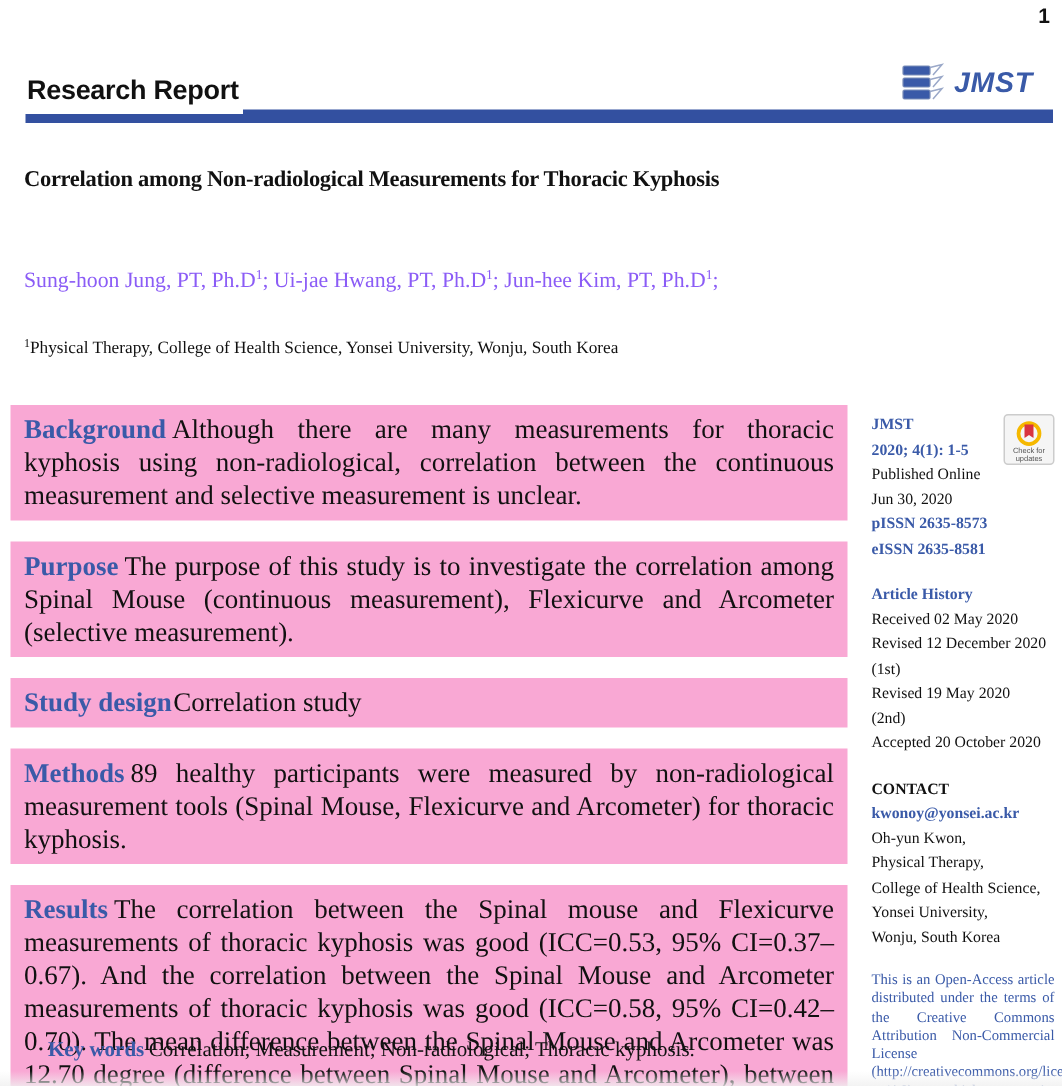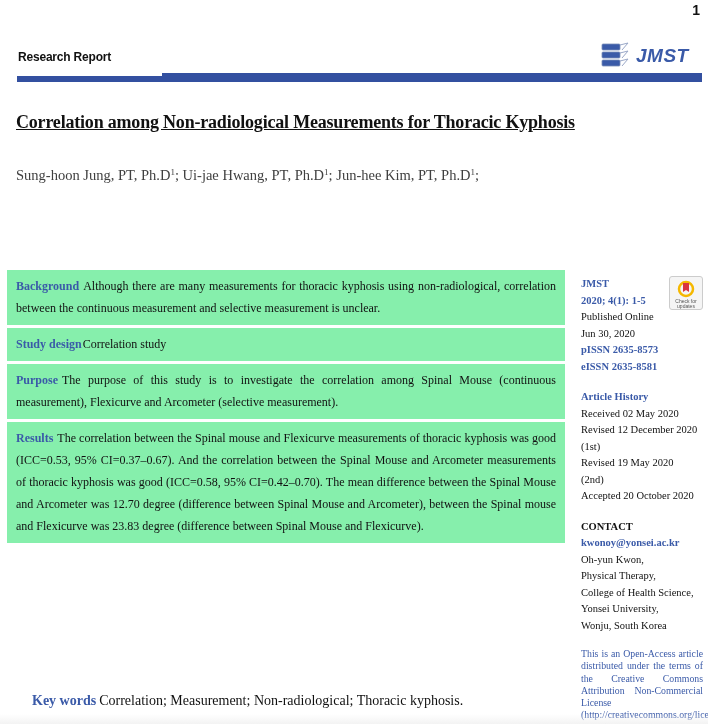--- a/index.html
+++ b/index.html
@@ -1,39 +1,39 @@
 <!DOCTYPE html>
 <html><head>
   <meta charset="utf-8">
   <style>
     * { box-sizing: border-box; margin: 0; padding: 0; }
     html, body { width: 708px; height: 724px; overflow: hidden; background: #ffffff; }
     body { position: relative; font-family: "Liberation Serif", serif; color: #111; }
 
     .page-number { position: absolute; top: 2px; right: 8px; font-family: "Liberation Sans", sans-serif; font-weight: bold; font-size: 14px; color: #111; }
 
-    .section-label { position: absolute; top: 50px; left: 18px; font-family: "Liberation Sans", sans-serif; font-weight: bold; font-size: 12px; color: #111; letter-spacing: -0.2px; }
+    .section-label { position: absolute; top: 50px; left: 18px; font-family: "Liberation Sans", sans-serif; font-weight: bold; font-size: 18px; color: #111; letter-spacing: -0.2px; }
 
     .header-bar-thin { position: absolute; left: 17px; top: 76px; width: 146px; height: 6px; background: #3350a0; }
     .header-bar-thick { position: absolute; left: 162px; top: 73px; width: 540px; height: 9px; background: #3350a0; }
 
     .logo { position: absolute; top: 42px; left: 600px; display: flex; align-items: center; gap: 4px; }
     .logo-icon { width: 32px; height: 28px; }
     .logo-text { font-family: "Liberation Sans", sans-serif; font-weight: bold; font-style: italic; font-size: 19px; color: #3a5aa8; letter-spacing: 0.5px; }
 
-    .title { position: absolute; top: 112px; left: 16px; width: 680px; font-family: "Liberation Serif", serif; font-weight: bold; font-size: 18px; color: #111; letter-spacing: -0.2px; text-decoration: underline; }
+    .title { position: absolute; top: 112px; left: 16px; width: 680px; font-family: "Liberation Serif", serif; font-weight: bold; font-size: 15px; color: #111; letter-spacing: -0.2px; }
 
-    .authors { position: absolute; top: 160px; left: 16px; width: 600px; font-size: 14.5px; line-height: 24px; color: #404040; }
+    .authors { position: absolute; top: 171px; left: 16px; width: 600px; font-size: 14.5px; line-height: 24px; color: #8b5cf6; }
     .authors sup { font-size: 9px; vertical-align: 5px; }
 
     .affils { position: absolute; top: 220px; left: 16px; width: 600px; font-size: 11.5px; line-height: 17px; color: #111; }
     .affils sup { font-size: 8px; vertical-align: 4px; }
 
     .abstract { position: absolute; top: 270px; left: 7px; width: 558px; }
-    .abs-block { background: #86efac; padding: 5px 9px 6px 9px; margin-bottom: 3px; font-size: 12px; line-height: 22px; text-align: justify; color: #111; }
+    .abs-block { background: #f9a8d4; padding: 5px 9px 6px 9px; margin-bottom: 14px; font-size: 18px; line-height: 22px; text-align: justify; color: #111; }
     .abs-head { color: #3a5aa8; font-weight: bold; margin-right: 4px; }
 
     .keywords { position: absolute; top: 693px; left: 32px; font-size: 14px; color: #111; }
     .keywords .abs-head { margin-right: 3px; }
 
     .sidebar { position: absolute; top: 276px; left: 581px; width: 122px; font-size: 10.5px; line-height: 16.5px; color: #111; }
     .sb-blue { color: #3a5aa8; font-weight: bold; }
     .sb-bold { font-weight: bold; }
     .sb-gap { height: 14px; }
     .crossmark { position: absolute; top: 0; right: 0; width: 34px; height: 34px; border: 1px solid #ccc; border-radius: 3px; background: #f5f5f5; display: flex; flex-direction: column; align-items: center; padding-top: 3px; }
@@ -70,31 +70,35 @@
 
 <h1 class="title">Correlation among Non-radiological Measurements for Thoracic Kyphosis</h1>
 
 <div class="authors">
   <div>
     <span>Sung-hoon Jung, PT, Ph.D</span><sup>1</sup><span>; </span><span>Ui-jae Hwang, PT, Ph.D</span><sup>1</sup><span>; </span><span>Jun-hee Kim, PT, Ph.D</span><sup>1</sup><span>;</span>
   </div>
 </div>
 
 <div class="affils">
+  <div><sup>1</sup><span>Physical Therapy, College of Health Science, Yonsei University, Wonju, South Korea</span></div>
 </div>
 
 <div class="abstract">
   <div class="abs-block">
     <span class="abs-head">Background</span><span>Although there are many measurements for thoracic kyphosis using non-radiological, correlation between the continuous measurement and selective measurement is unclear.</span>
   </div>
   <div class="abs-block">
+    <span class="abs-head">Purpose</span><span>The purpose of this study is to investigate the correlation among Spinal Mouse (continuous measurement), Flexicurve and Arcometer (selective measurement).</span>
+  </div>
+  <div class="abs-block">
     <span class="abs-head" style="margin-right:1px">Study design</span><span>Correlation study</span>
   </div>
   <div class="abs-block">
-    <span class="abs-head">Purpose</span><span>The purpose of this study is to investigate the correlation among Spinal Mouse (continuous measurement), Flexicurve and Arcometer (selective measurement).</span>
+    <span class="abs-head">Methods</span><span>89 healthy participants were measured by non-radiological measurement tools (Spinal Mouse, Flexicurve and Arcometer) for thoracic kyphosis.</span>
   </div>
   <div class="abs-block">
     <span class="abs-head">Results</span><span>The correlation between the Spinal mouse and Flexicurve measurements of thoracic kyphosis was good (ICC=0.53, 95% CI=0.37–0.67). And the correlation between the Spinal Mouse and Arcometer measurements of thoracic kyphosis was good (ICC=0.58, 95% CI=0.42–0.70). The mean difference between the Spinal Mouse and Arcometer was 12.70 degree (difference between Spinal Mouse and Arcometer), between the Spinal mouse and Flexicurve was 23.83 degree (difference between Spinal Mouse and Flexicurve).</span>
   </div>
 </div>
 
 <div class="keywords">
   <span class="abs-head">Key words</span><span>Correlation; Measurement; Non-radiological; Thoracic kyphosis.</span>
 </div>
 

